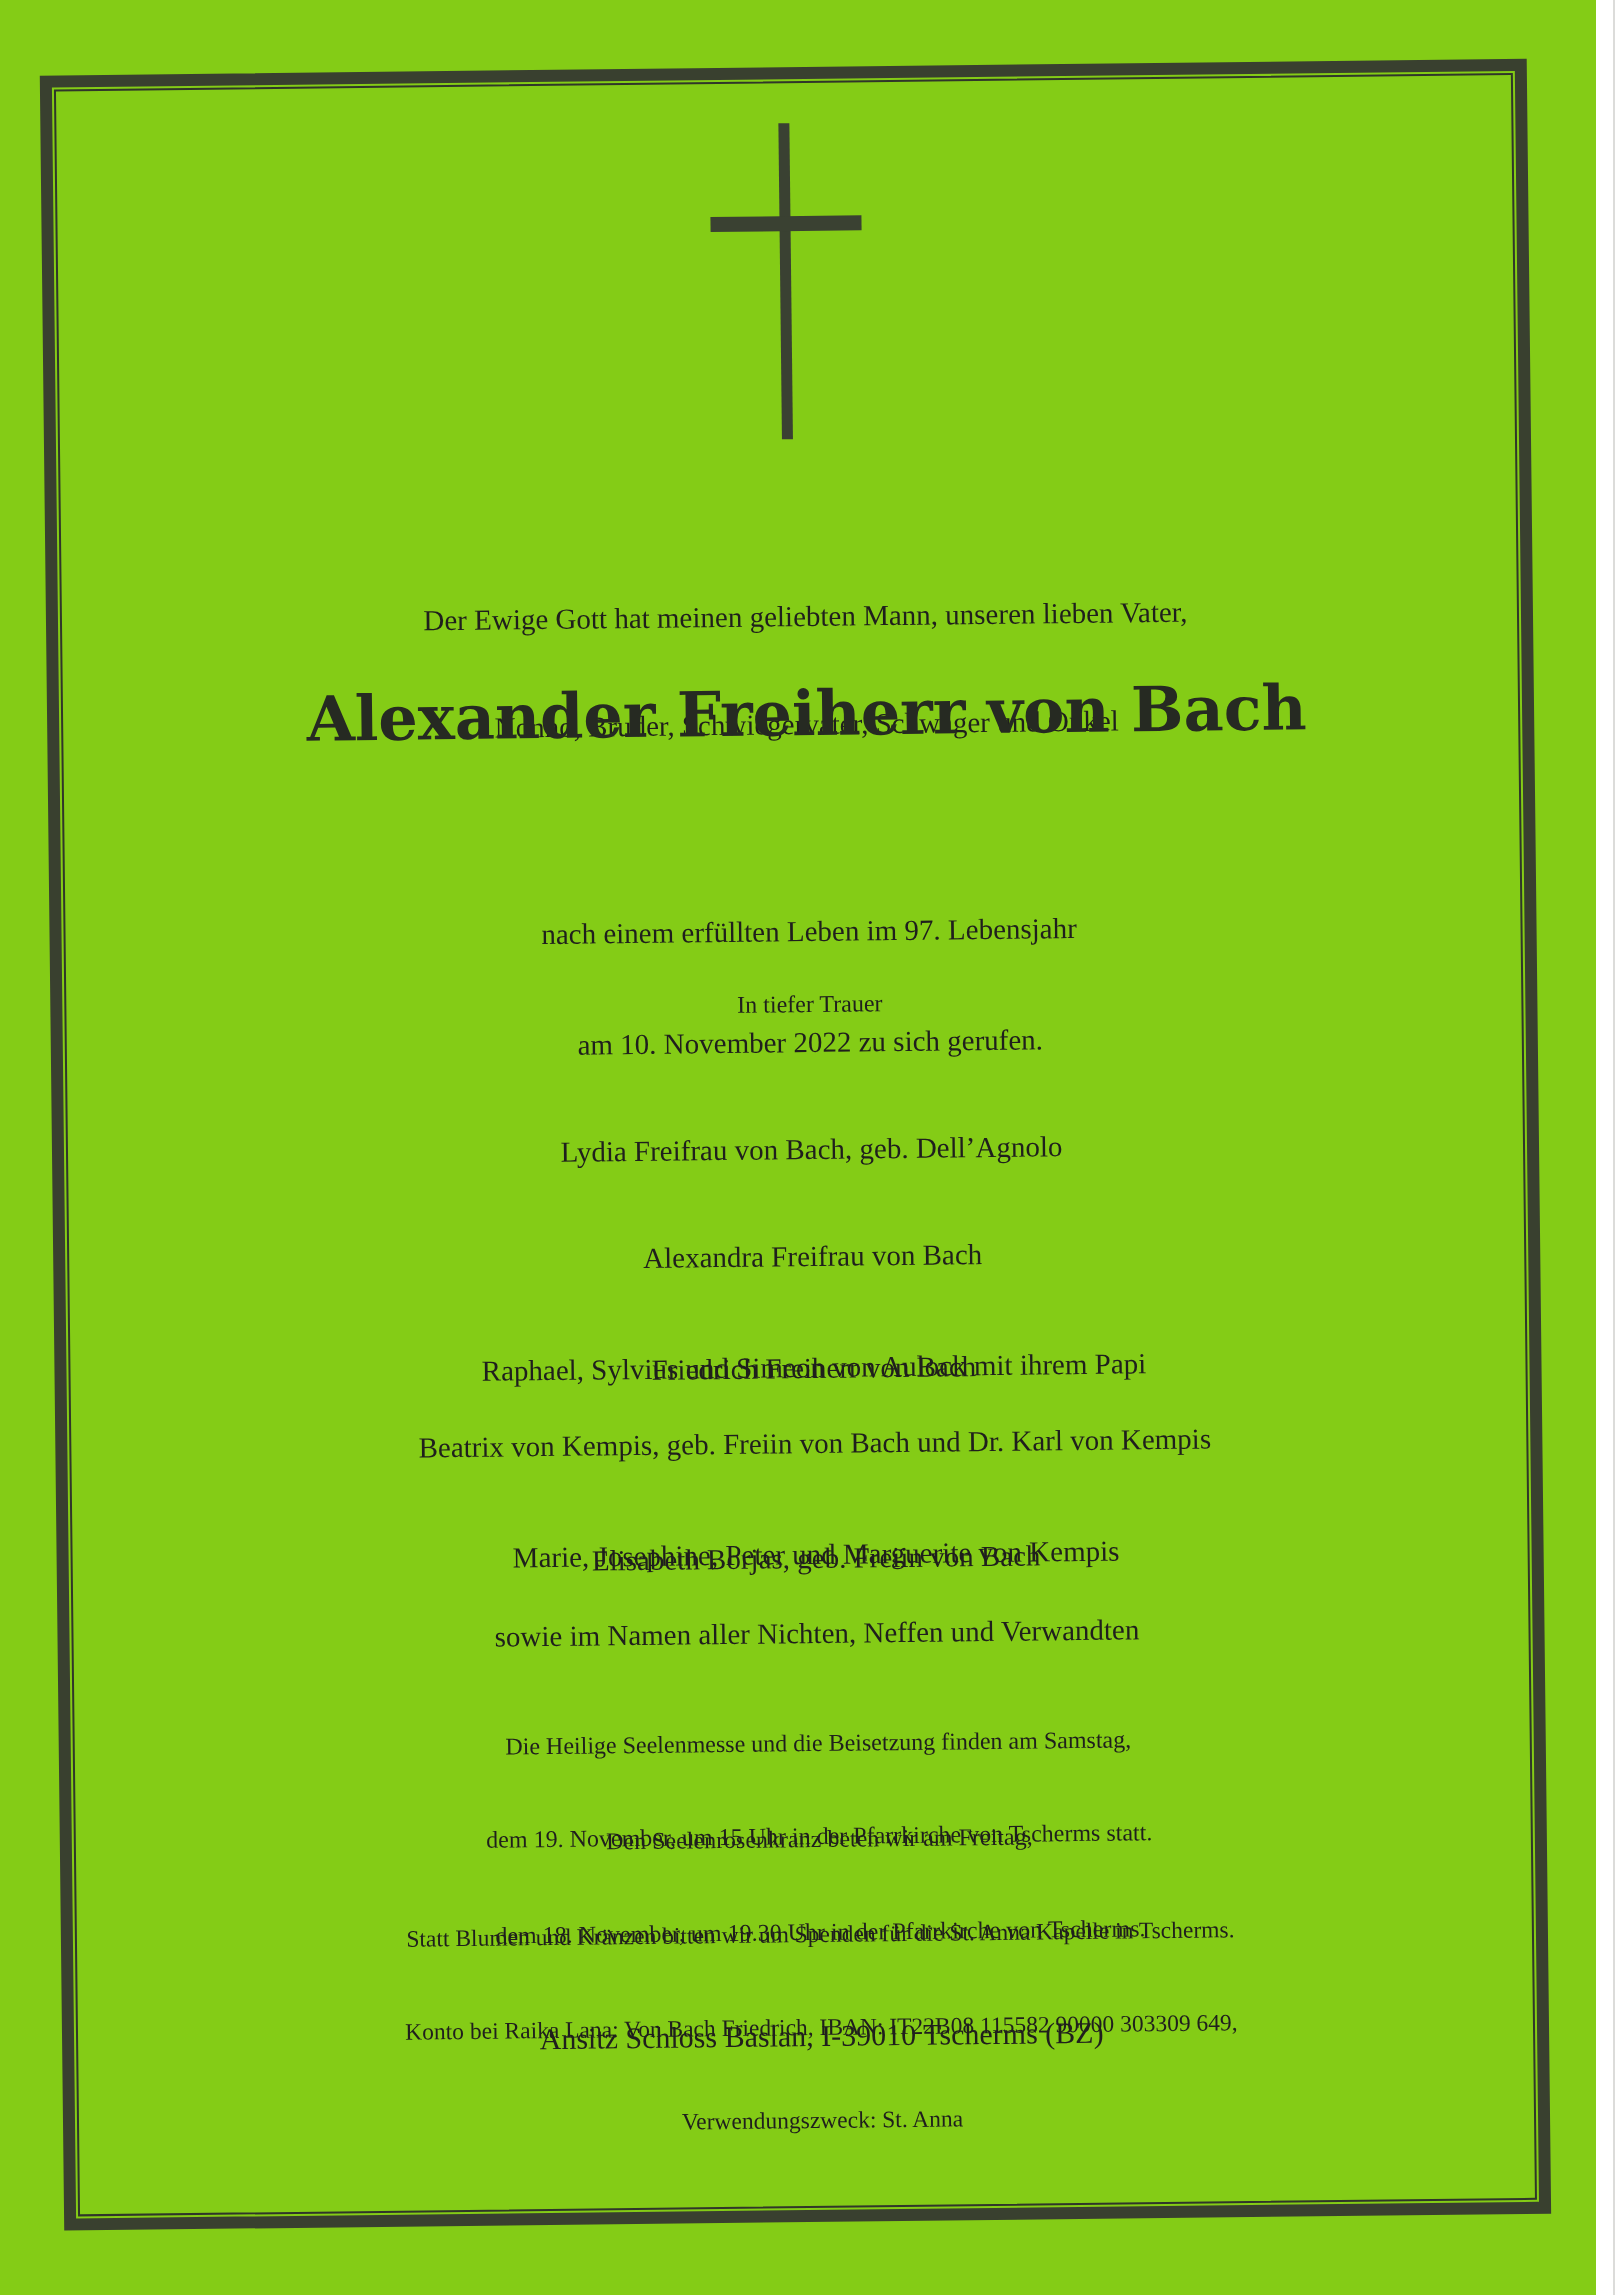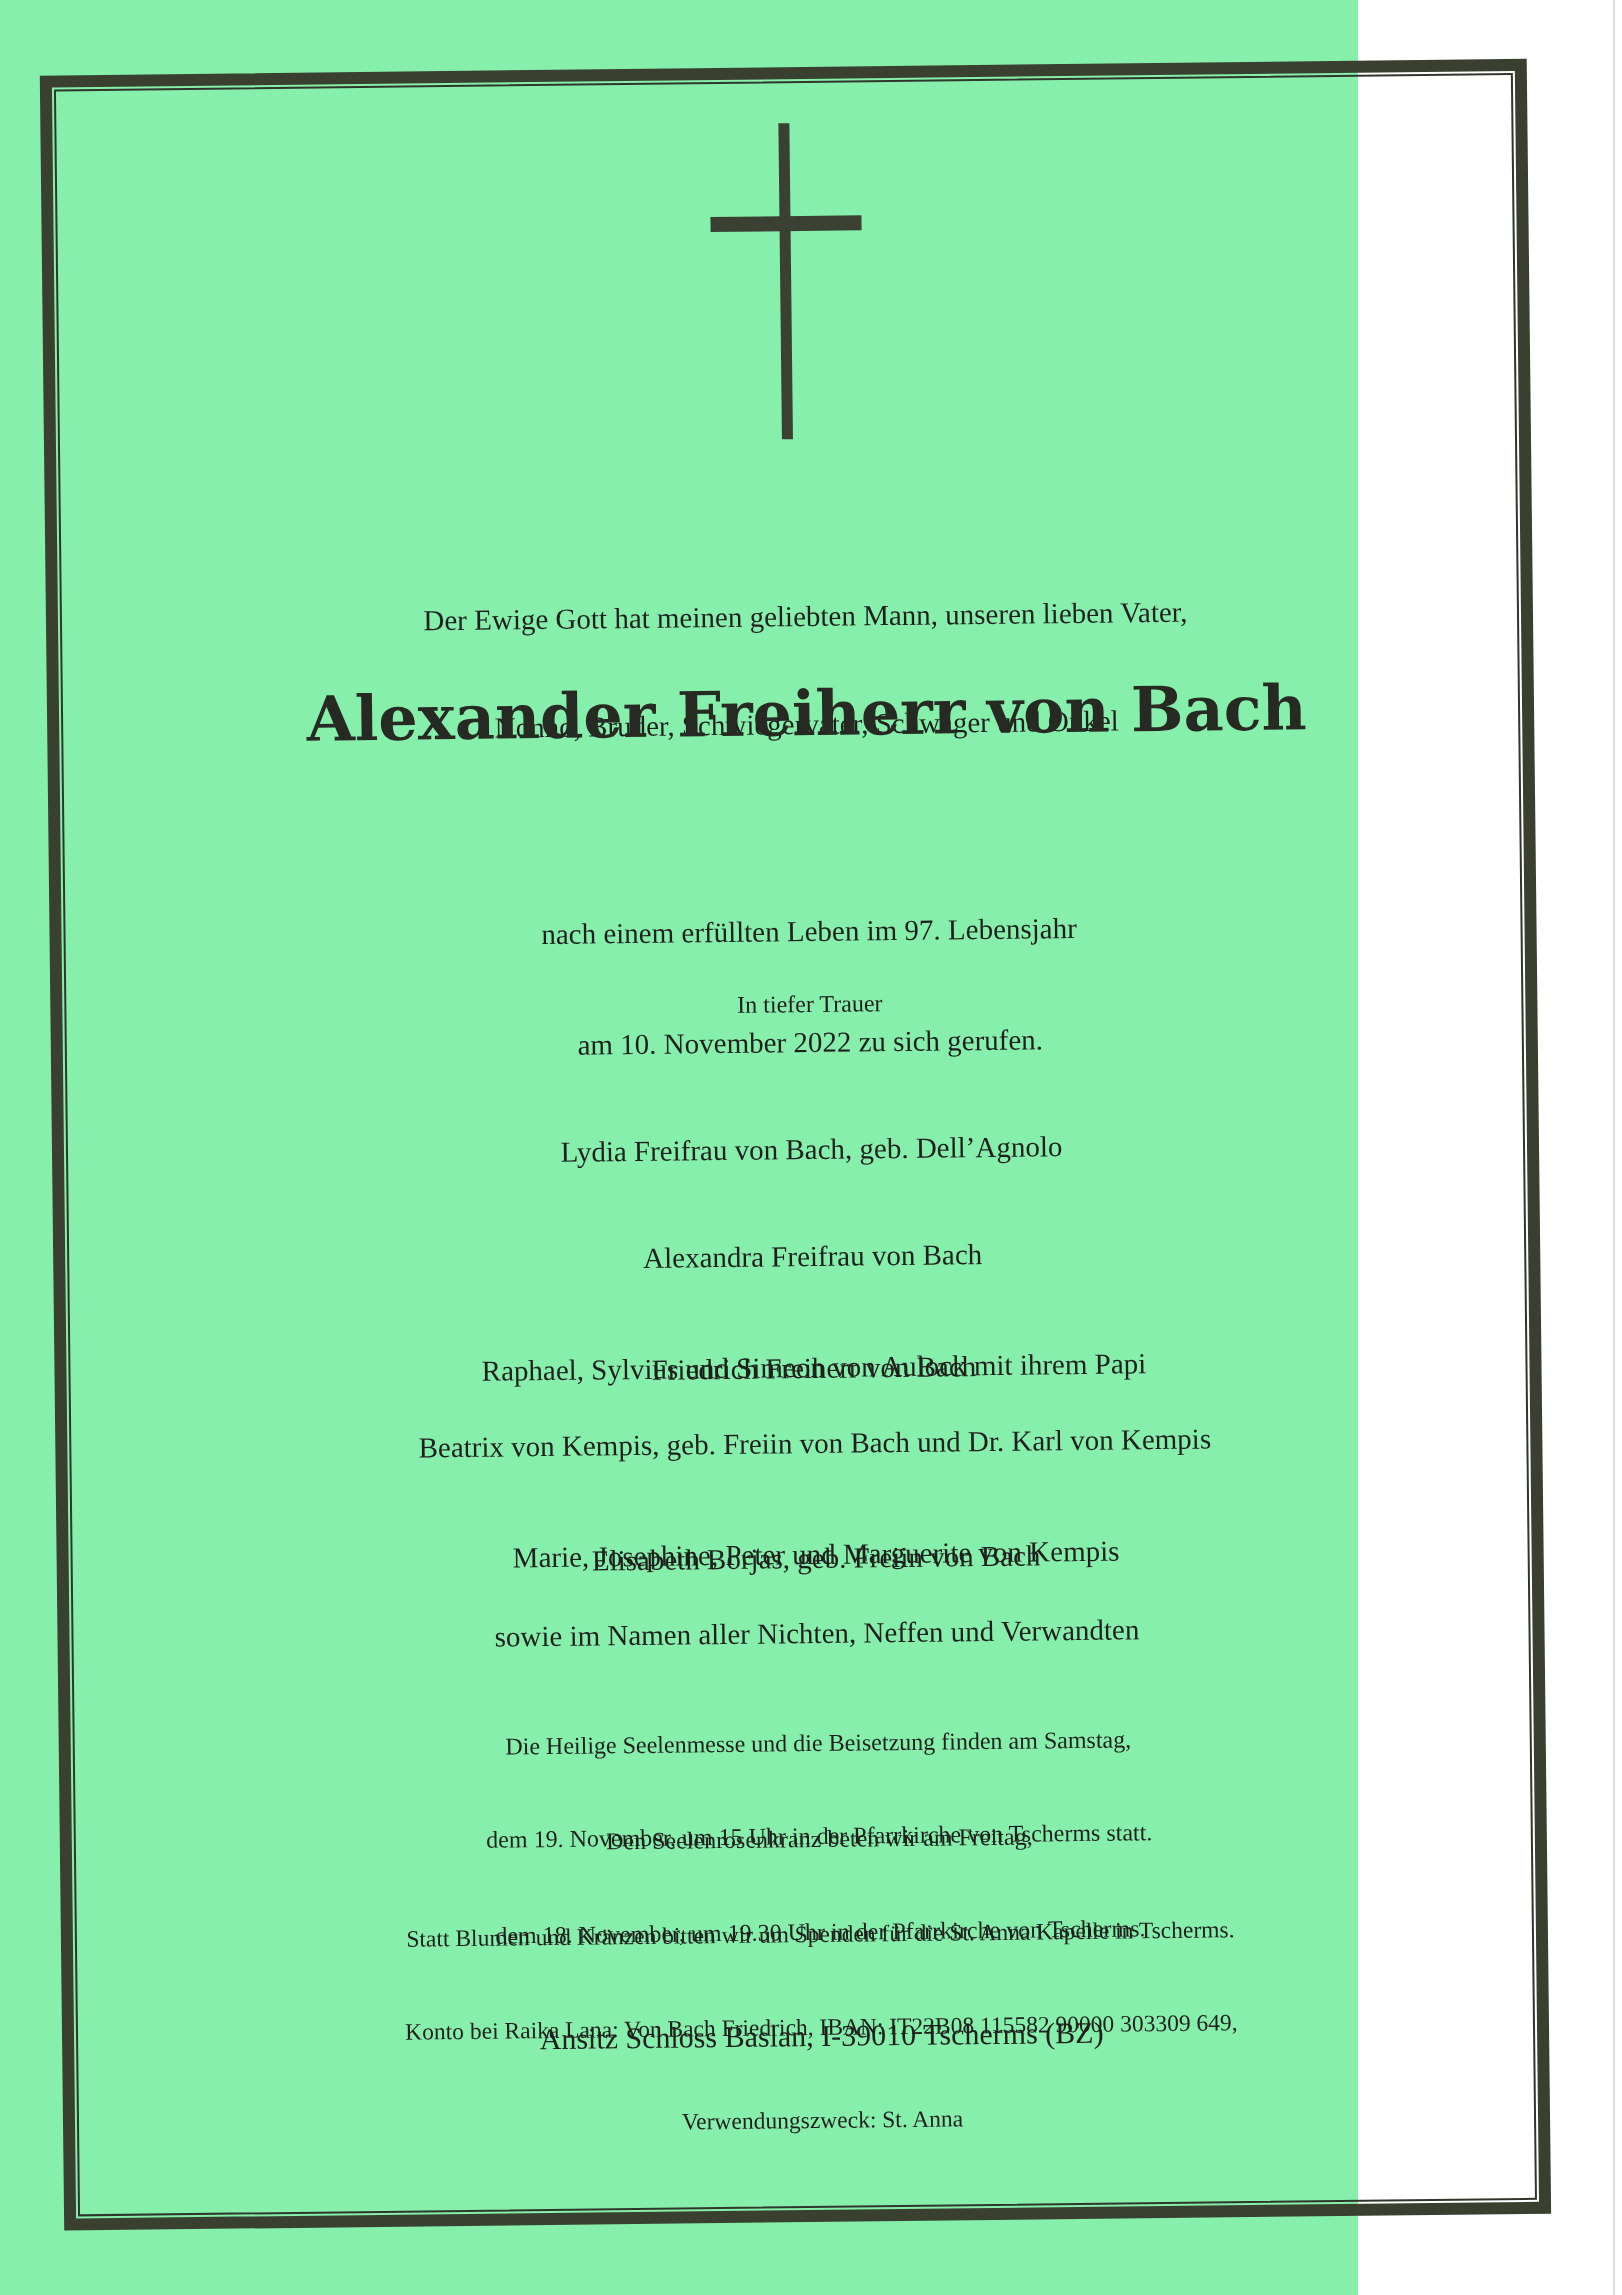--- a/index.html
+++ b/index.html
@@ -5,23 +5,23 @@
   html, body {
     margin: 0;
     padding: 0;
     width: 1623px;
     height: 2295px;
     background: #ffffff;
     overflow: hidden;
   }
   #page {
     position: relative;
-    width: 1358px;
+    width: 1596px;
     height: 2295px;
-    background: #86efac;
+    background: #84cc16;
     font-family: "Liberation Serif", "DejaVu Serif", serif;
     color: #1f1f1d;
   }
   
   #card {
     position: absolute;
     left: 0; top: 0;
     width: 1623px;
     height: 2295px;
     transform: rotate(-0.65deg);

